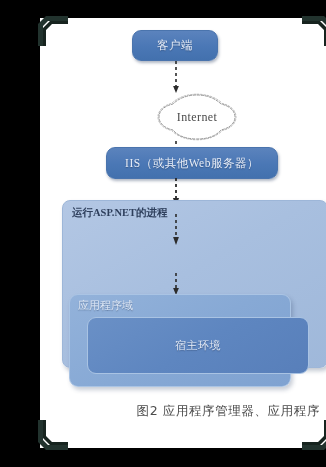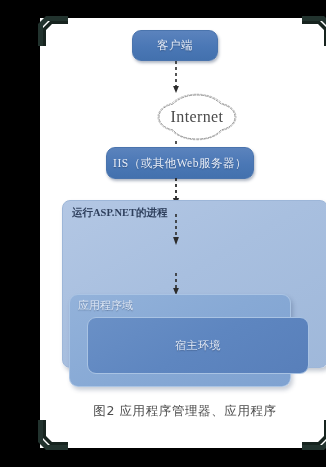--- a/index.html
+++ b/index.html
@@ -77,21 +77,21 @@
     background: linear-gradient(180deg,#5b83bd 0%,#4a77b5 55%,#4371ae 100%);
     border: 1px solid #4a74ad;
     font-size: 11.5px;
     font-family: "Liberation Serif", "DejaVu Serif", serif;
     box-shadow: 1px 2px 3px rgba(30,50,85,0.35);
   }
 
   .node-iis {
     left: 66px;
     top: 129px;
-    width: 148px;
+    width: 172px;
     height: 32px;
     border-radius: 9px;
     background: linear-gradient(180deg,#5b83bd 0%,#4a77b5 55%,#4371ae 100%);
     border: 1px solid #4a74ad;
     font-size: 11.5px;
     font-family: "Liberation Serif", "DejaVu Serif", serif;
     box-shadow: 1px 2px 3px rgba(30,50,85,0.35);
   }
 
   
@@ -182,38 +182,38 @@
   .cloud-label {
     position: absolute;
     left: 0;
     top: 0;
     width: 82px;
     height: 50px;
     display: flex;
     align-items: center;
     justify-content: center;
     font-family: "Liberation Serif", "DejaVu Serif", serif;
-    font-size: 16px;
+    font-size: 12px;
     color: #4a4a4a;
     letter-spacing: 0.4px;
   }
 
   
   .connector {
     position: absolute;
     pointer-events: none;
   }
 
   
   #caption {
     position: absolute;
     left: 10px;
     top: 383px;
     width: 270px;
-    text-align: center;
+    text-align: right;
     font-family: "DejaVu Sans", "Liberation Sans", sans-serif;
     font-size: 12.5px;
     line-height: 19px;
     color: #4c4c4c;
     letter-spacing: 0.6px;
   }
   #caption .cap-line { display: block; white-space: nowrap; }
 </style>
 </head>
 <body>

